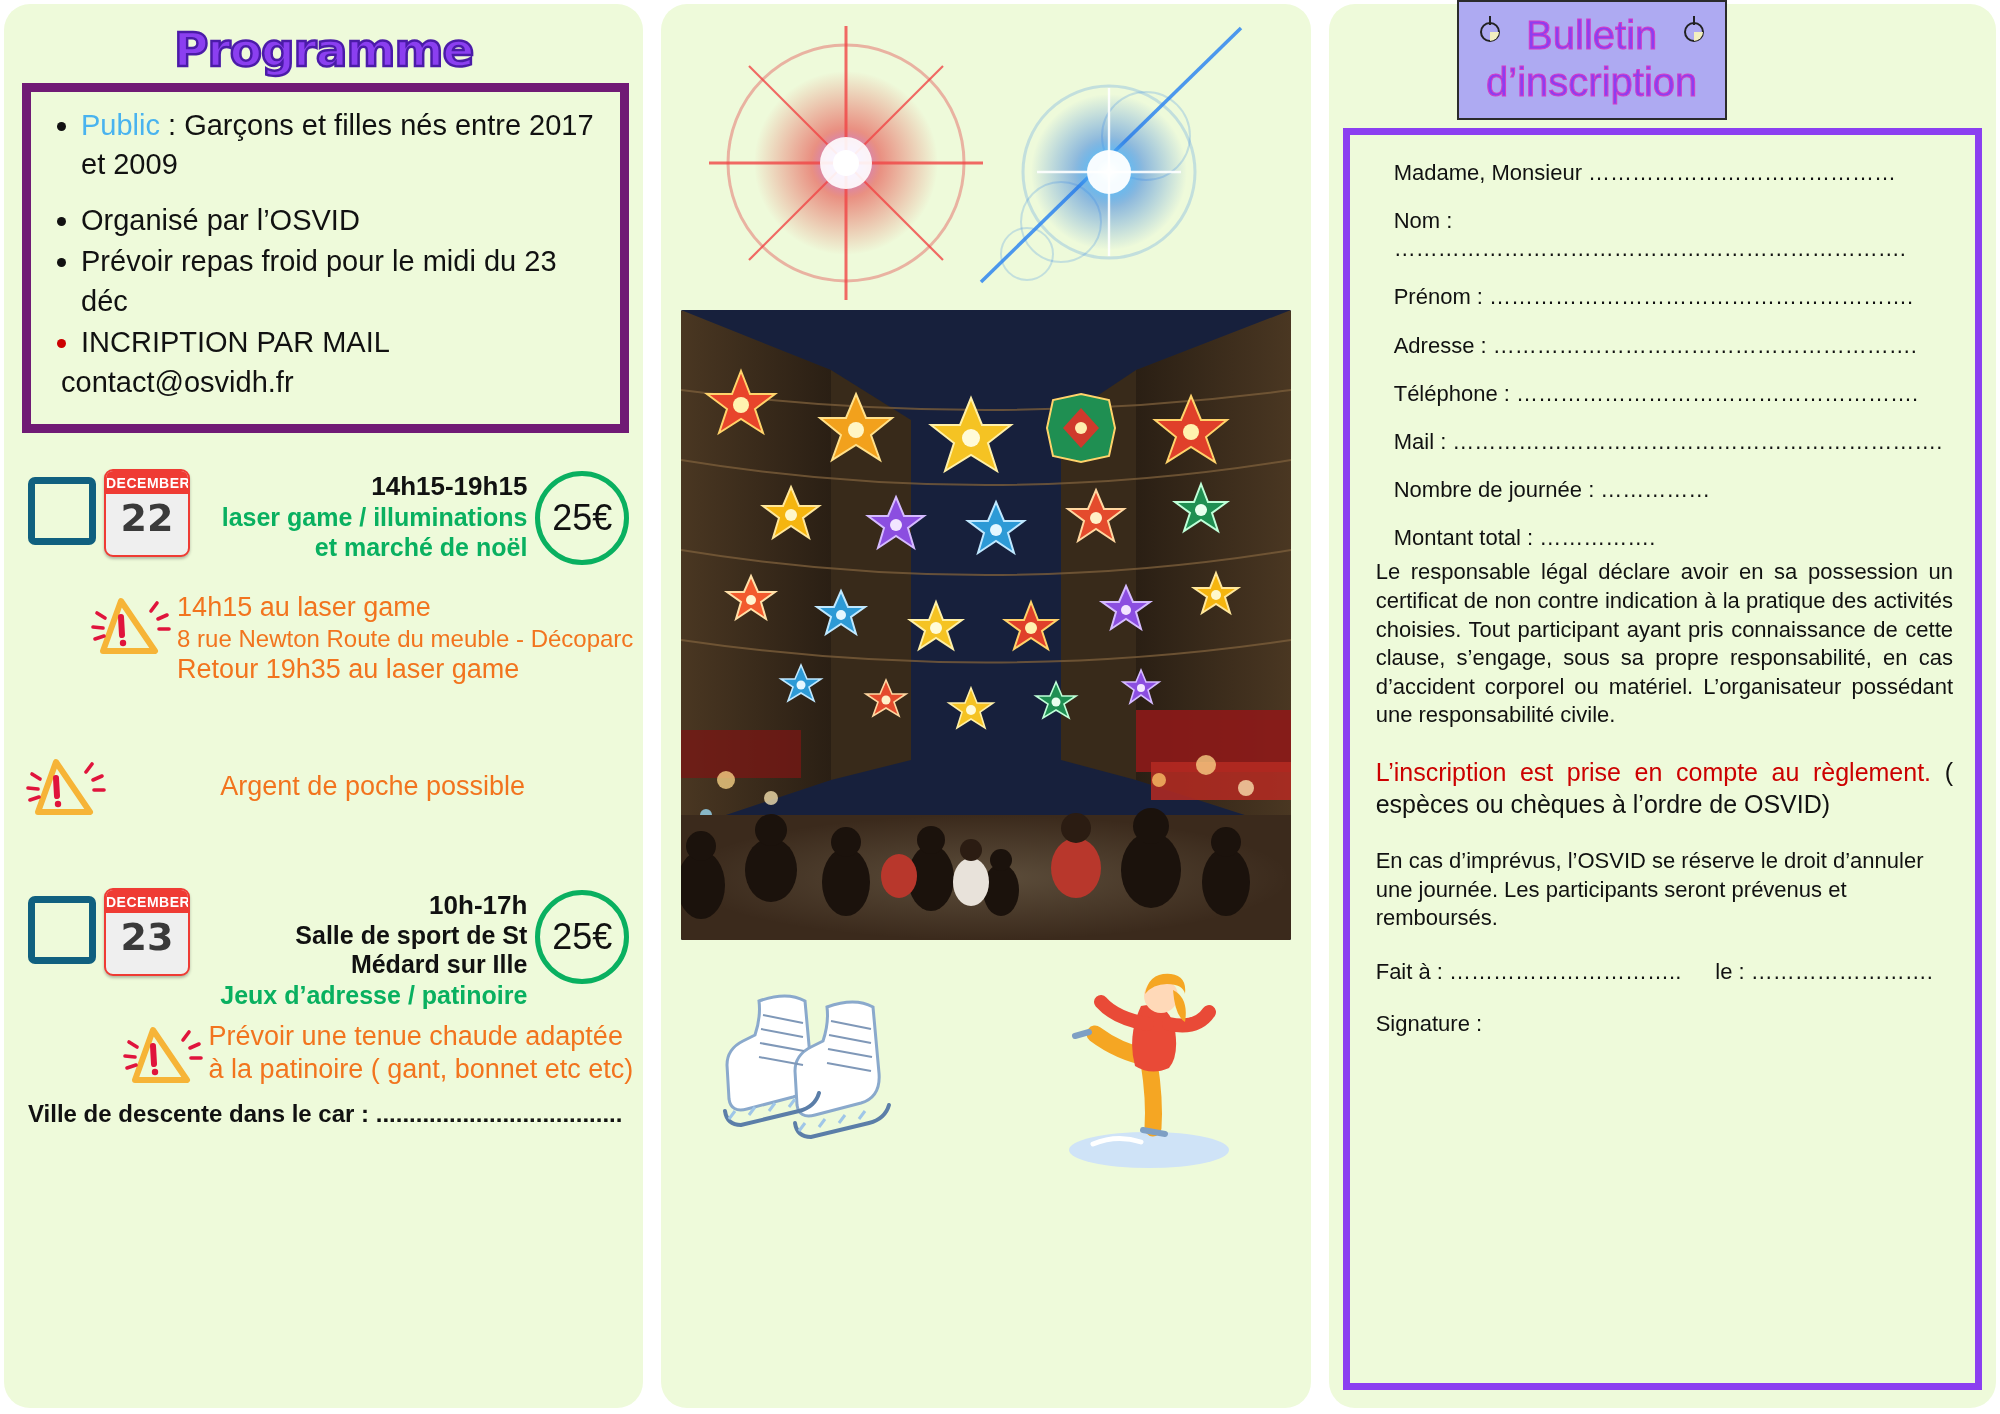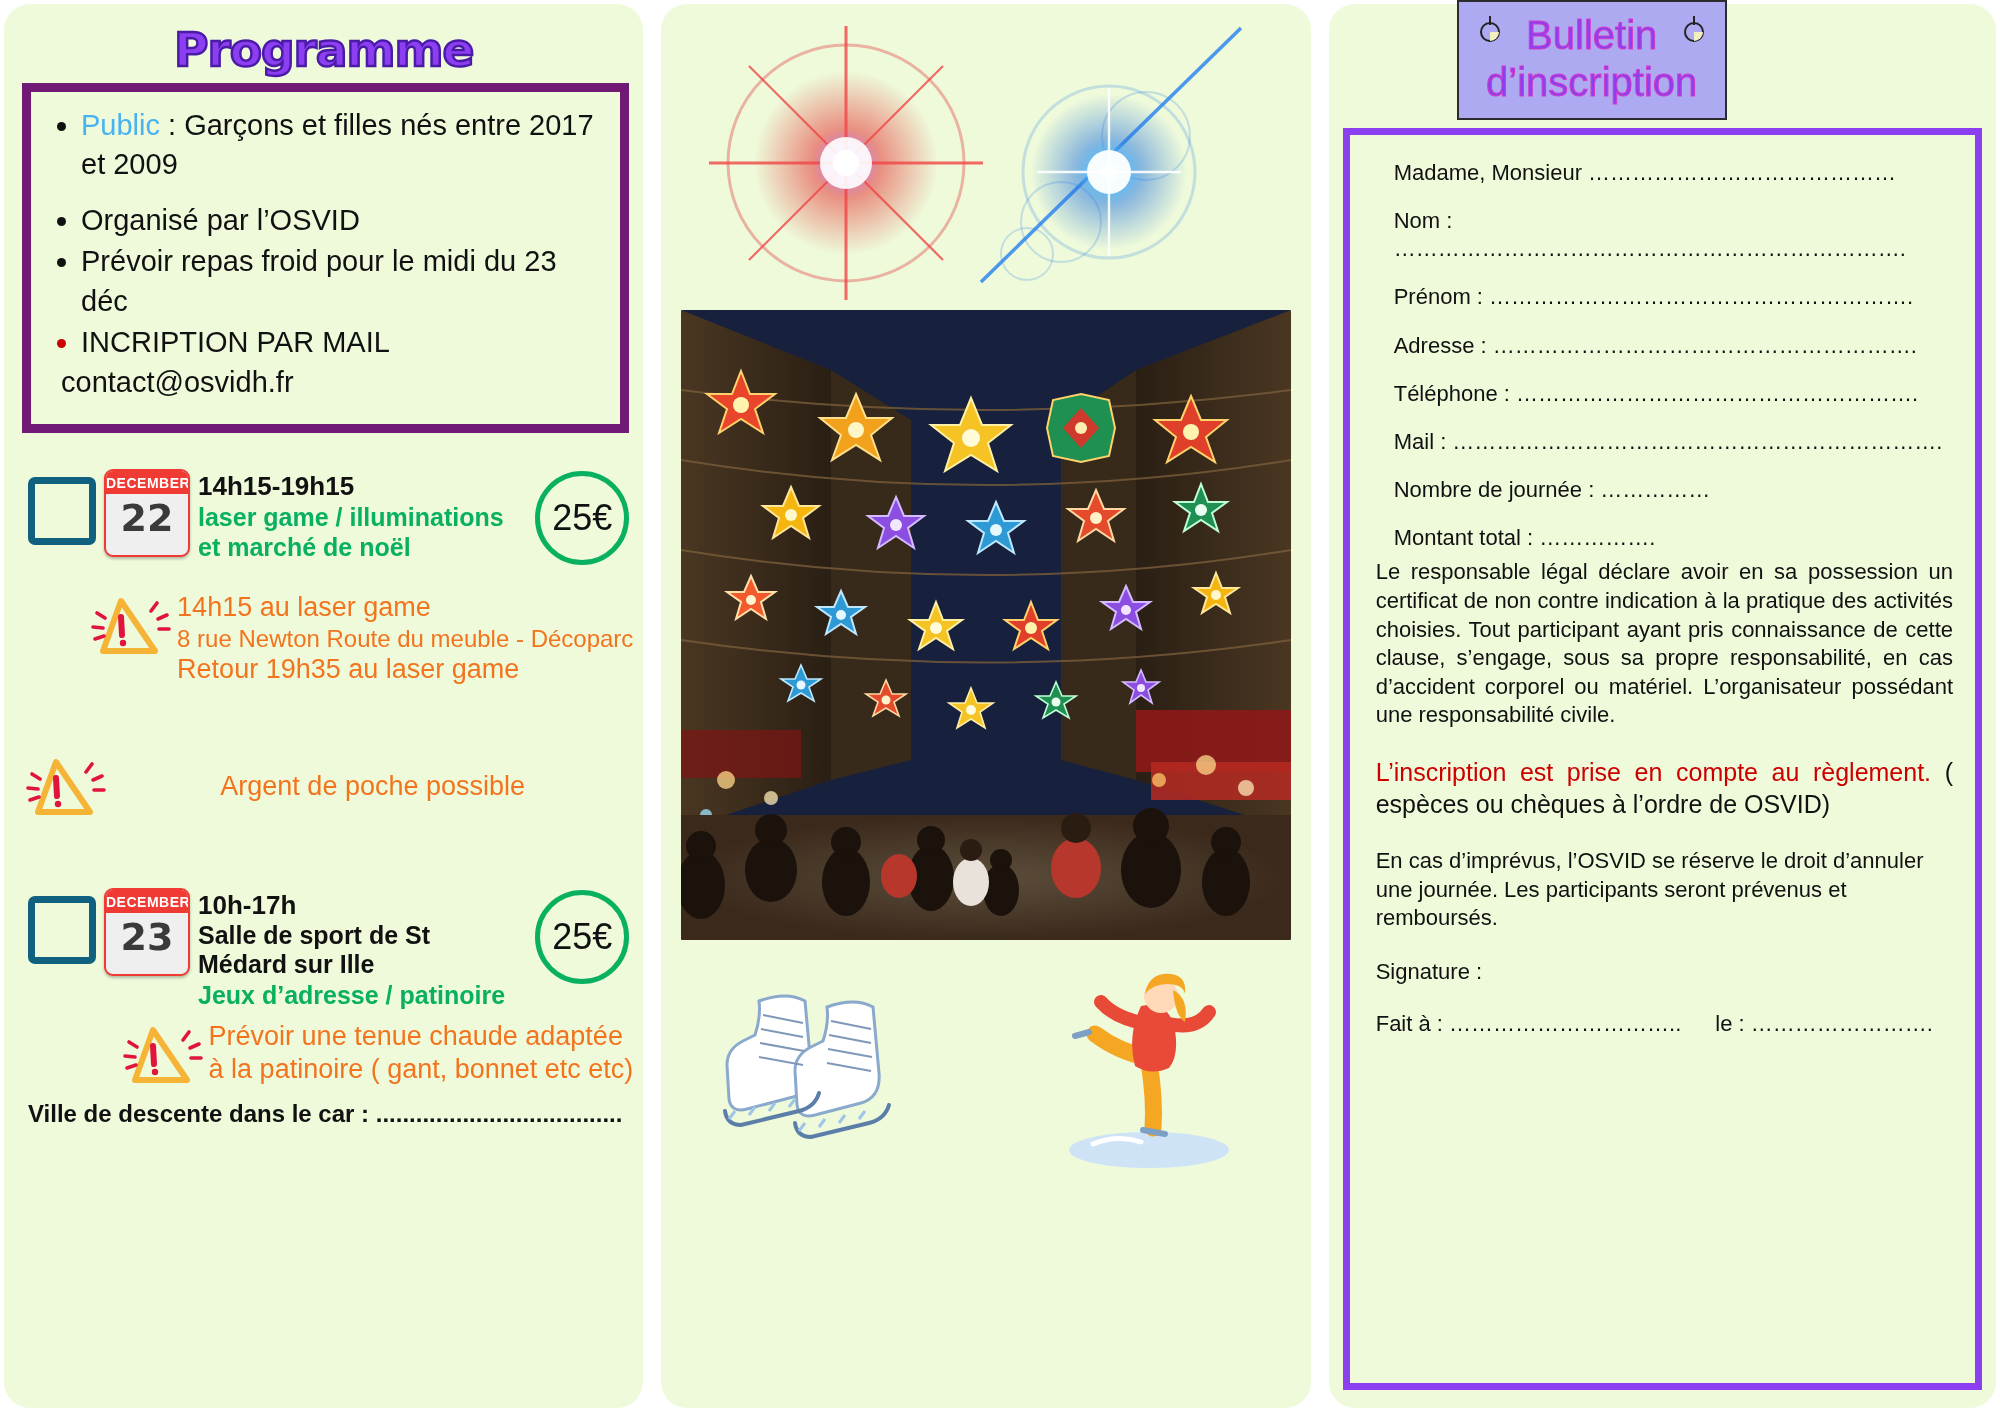--- a/index.html
+++ b/index.html
@@ -52,21 +52,21 @@
   }
   .cal{
     width:82px;height:84px;border-radius:9px;flex:0 0 auto;margin-top:6px;
     background:#efefef;border:2px solid #ef3b34;box-shadow:0 2px 3px rgba(0,0,0,.25);
     overflow:hidden;position:relative;
   }
   .cal-top{background:#ef3b34;color:#fff;font-size:14px;font-weight:bold;text-align:center;
            letter-spacing:.5px;padding:4px 0 3px 0;font-family:"Liberation Sans",sans-serif;}
   .cal-day{font-size:38px;font-weight:bold;color:#3a3a3a;text-align:center;line-height:48px;
            font-family:"DejaVu Sans",sans-serif;}
-  .sched-text{flex:1;text-align:left;padding-top:8px;}
+  .sched-text{flex:1;text-align:right;padding-top:8px;}
   .sched-time{font-size:26px;font-weight:bold;color:#111;line-height:1.18;}
   .sched-place{font-size:25px;font-weight:bold;color:#111;line-height:1.18;}
   .sched-act{font-size:25px;font-weight:bold;color:#09b060;line-height:1.2;}
   .price{
     width:84px;height:84px;border:5px solid #09b060;border-radius:50%;
     display:flex;align-items:center;justify-content:center;flex:0 0 auto;margin-top:8px;
     font-size:36px;color:#111;font-family:"Liberation Sans",sans-serif;
   }
 
   
@@ -531,18 +531,18 @@
       <div class="f-line f-indent">Nombre de journée  : ……………</div>
       <div class="f-gap"></div>
       <div class="f-line f-indent">Montant total : …………….</div>
 
       <div class="legal">Le responsable légal déclare avoir en sa possession un certificat de non contre indication à la pratique des activités choisies. Tout participant ayant pris connaissance de cette clause, s’engage, sous sa propre responsabilité, en cas d’accident corporel ou matériel. L’organisateur possédant une responsabilité civile.</div>
 
       <div class="red-strong"><span>L’inscription est prise en compte au règlement.</span><span class="blk"> ( espèces ou chèques à l’ordre de OSVID)</span></div>
 
       <div class="note">En cas d’imprévus, l’OSVID se réserve le droit d’annuler une journée. Les participants seront prévenus et remboursés.</div>
 
+      <div class="sig"><span>Fait à : …………………………..</span><span class="le">le : …………………….</span></div>
       <div class="sig">Signature :</div>
-      <div class="sig"><span>Fait à : …………………………..</span><span class="le">le : …………………….</span></div>
     </div>
   </div>
 
 </div>
 
 </body></html>

